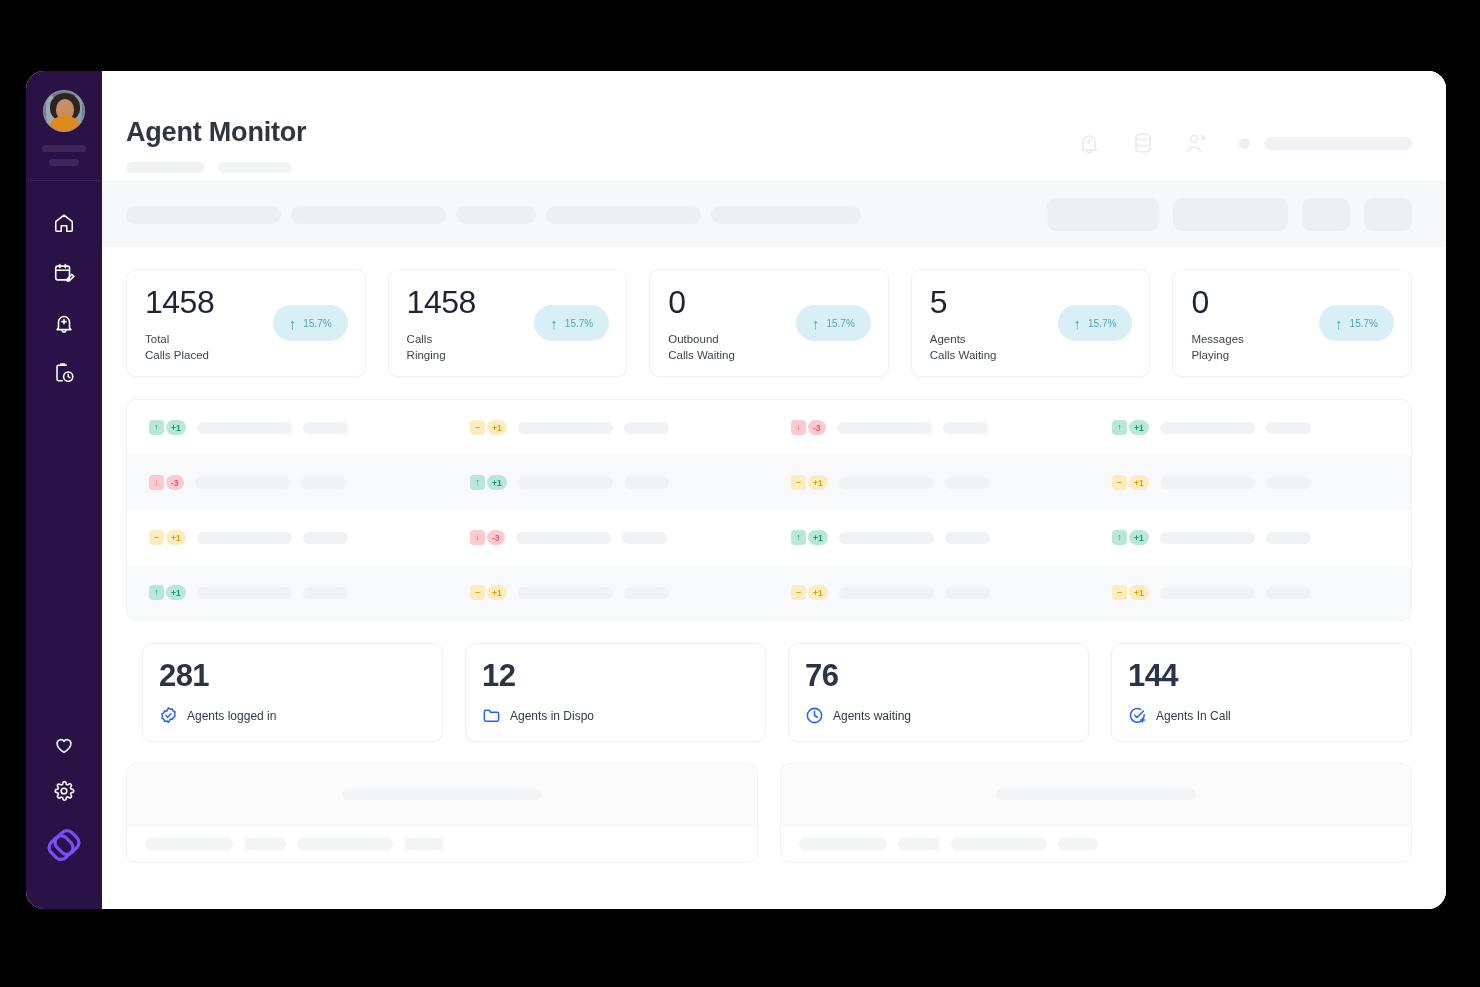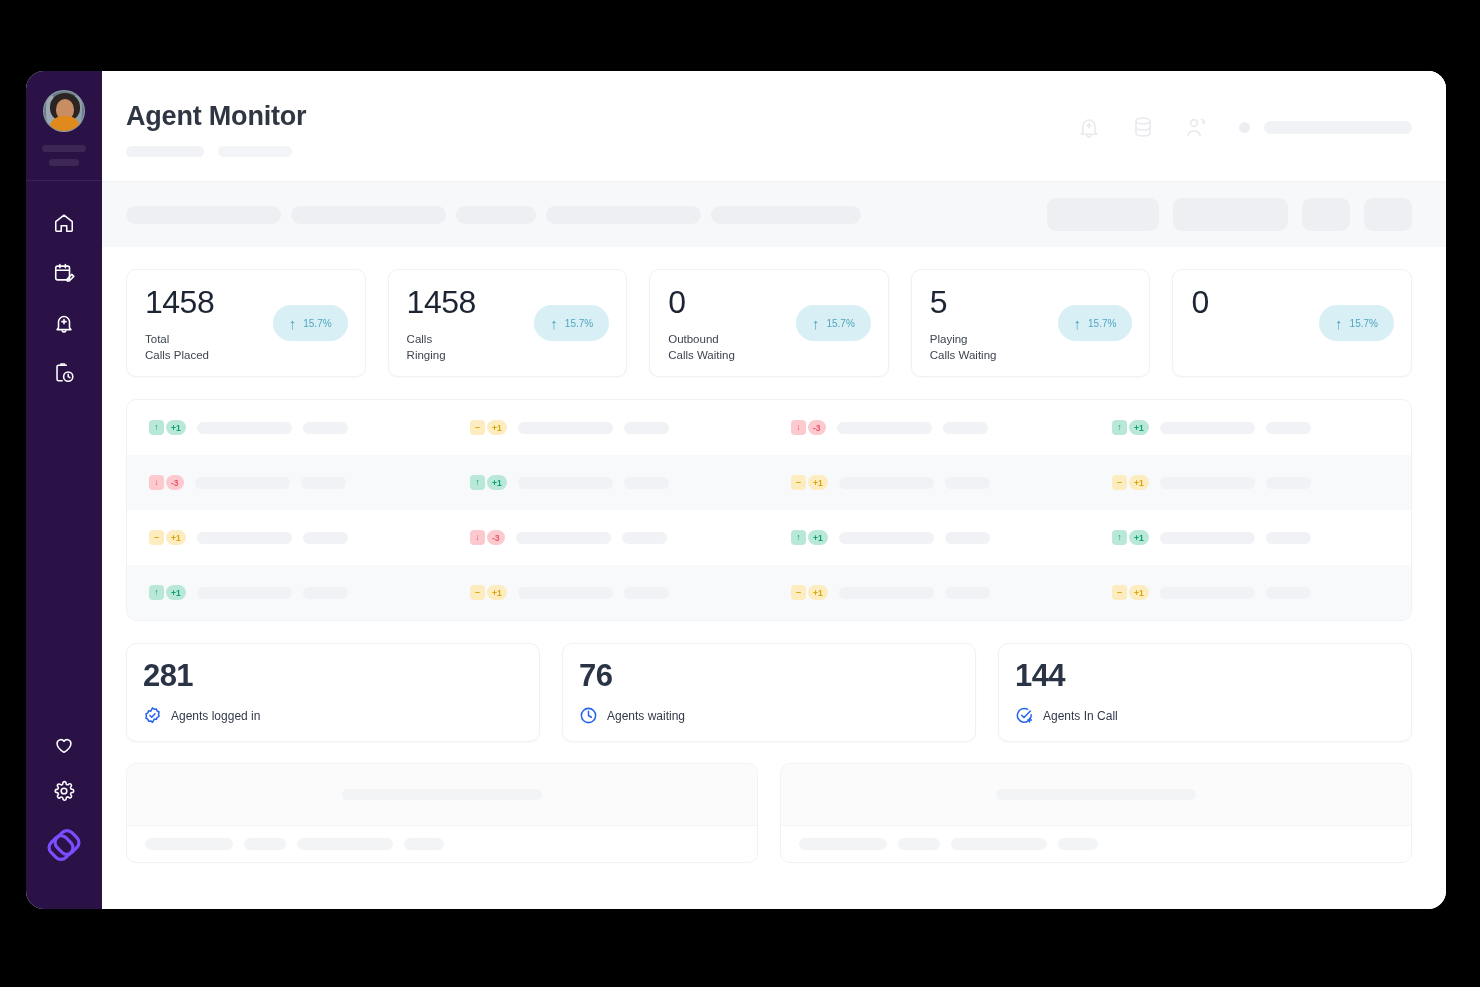--- a/index.html
+++ b/index.html
@@ -77,21 +77,21 @@
   .sb-icon { width: 24px; height: 24px; color: #ffffff; display: flex; align-items: center; justify-content: center; cursor: pointer; }
   .sb-icon svg { width: 22px; height: 22px; display: block; }
   .sb-logo { width: 40px; height: 40px; color: #7c4dff; }
   .sb-logo svg { width: 40px; height: 40px; display: block; }
 
   
   .main { flex: 1; display: flex; flex-direction: column; background: #ffffff; min-width: 0; }
 
   .topbar {
     height: 110px;
-    padding: 30px 34px 0 24px;
+    padding: 46px 34px 0 24px;
     display: flex;
     align-items: flex-start;
     justify-content: space-between;
     background: #fff;
   }
   .page-title { font-size: 27px; font-weight: 700; color: #2f3542; letter-spacing: -0.2px; }
   .title-sks { display: flex; gap: 14px; margin-top: 14px; }
   .gsk { background: #f1f2f5; border-radius: 7px; }
   .gsk2 { background: #f3f4f7; border-radius: 7px; }
   .tsk-a { width: 78px; height: 11px; }
@@ -169,21 +169,21 @@
   .mb-up .mb-ico { background: #b9e8d8; color: #0e9f74; }
   .mb-up .mb-val { background: #b9e8d8; color: #0e9f74; }
   .mb-down .mb-ico { background: #fcc9ce; color: #e8536a; }
   .mb-down .mb-val { background: #fcc9ce; color: #e8536a; }
   .mb-flat .mb-ico { background: #fdecbf; color: #d9a40c; }
   .mb-flat .mb-val { background: #fdecbf; color: #d9a40c; }
   .rsk-a { width: 95px; height: 12px; border-radius: 7px; background: #f1f2f5; }
   .rsk-b { width: 45px; height: 12px; border-radius: 7px; background: #f1f2f5; }
 
   
-  .stat-row { display: flex; gap: 22px; margin-top: 22px; }
+  .stat-row { display: flex; gap: 22px; margin-top: 22px; margin-left: 16px; }
   .stat-card {
     flex: 1;
     background: #fff;
     border: 1px solid #f0f1f4;
     border-radius: 10px;
     padding: 15px 16px 14px 16px;
     height: 99px;
     box-shadow: 0 1px 2px rgba(16,24,40,0.03);
   }
   .stat-value { font-size: 31px; font-weight: 700; color: #2b3446; letter-spacing: -0.6px; line-height: 1.08; }
@@ -361,30 +361,34 @@
             <div>Calls Waiting</div>
           </div>
           <div class="kpi-badge">
             <span class="arr">↑</span>
             <span class="pct">15.7%</span>
           </div>
         </div>
         <div class="kpi-card">
           <div class="kpi-value">5</div>
           <div class="kpi-label">
-            <div>Playing</div>
+            <div>Agents</div>
             <div>Calls Waiting</div>
           </div>
           <div class="kpi-badge">
             <span class="arr">↑</span>
             <span class="pct">15.7%</span>
           </div>
         </div>
         <div class="kpi-card">
           <div class="kpi-value">0</div>
+          <div class="kpi-label">
+            <div>Messages</div>
+            <div>Playing</div>
+          </div>
           <div class="kpi-badge">
             <span class="arr">↑</span>
             <span class="pct">15.7%</span>
           </div>
         </div>
       </div>
 
       <div class="table-card">
 
         <div class="trow">
@@ -537,20 +541,31 @@
             <span class="stat-ico">
               <svg viewBox="0 0 24 24" fill="none" stroke="currentColor" stroke-width="1.9" stroke-linecap="round" stroke-linejoin="round">
                 <path d="M12 2.4l2.2 1.7 2.7-.4 1 2.6 2.4 1.3-.7 2.7.7 2.7-2.4 1.3-1 2.6-2.7-.4L12 20.6l-2.2-1.7-2.7.4-1-2.6-2.4-1.3.7-2.7-.7-2.7 2.4-1.3 1-2.6 2.7.4z"></path>
                 <path d="M8.8 11.9l2.2 2.2 4.2-4.3"></path>
               </svg>
             </span>
             <span class="stat-label">Agents logged in</span>
           </div>
         </div>
 
+        <div class="stat-card">
+          <div class="stat-value">12</div>
+          <div class="stat-bottom">
+            <span class="stat-ico">
+              <svg viewBox="0 0 24 24" fill="none" stroke="currentColor" stroke-width="1.9" stroke-linecap="round" stroke-linejoin="round">
+                <path d="M3 7.2A1.8 1.8 0 0 1 4.8 5.4h4l2 2.4h8.4A1.8 1.8 0 0 1 21 9.6v7.8a1.8 1.8 0 0 1-1.8 1.8H4.8A1.8 1.8 0 0 1 3 17.4z"></path>
+              </svg>
+            </span>
+            <span class="stat-label">Agents in Dispo</span>
+          </div>
+        </div>
 
         <div class="stat-card">
           <div class="stat-value">76</div>
           <div class="stat-bottom">
             <span class="stat-ico">
               <svg viewBox="0 0 24 24" fill="none" stroke="currentColor" stroke-width="1.9" stroke-linecap="round" stroke-linejoin="round">
                 <circle cx="12" cy="12" r="9"></circle>
                 <path d="M12 6.6V12l3.6 2.2"></path>
               </svg>
             </span>

